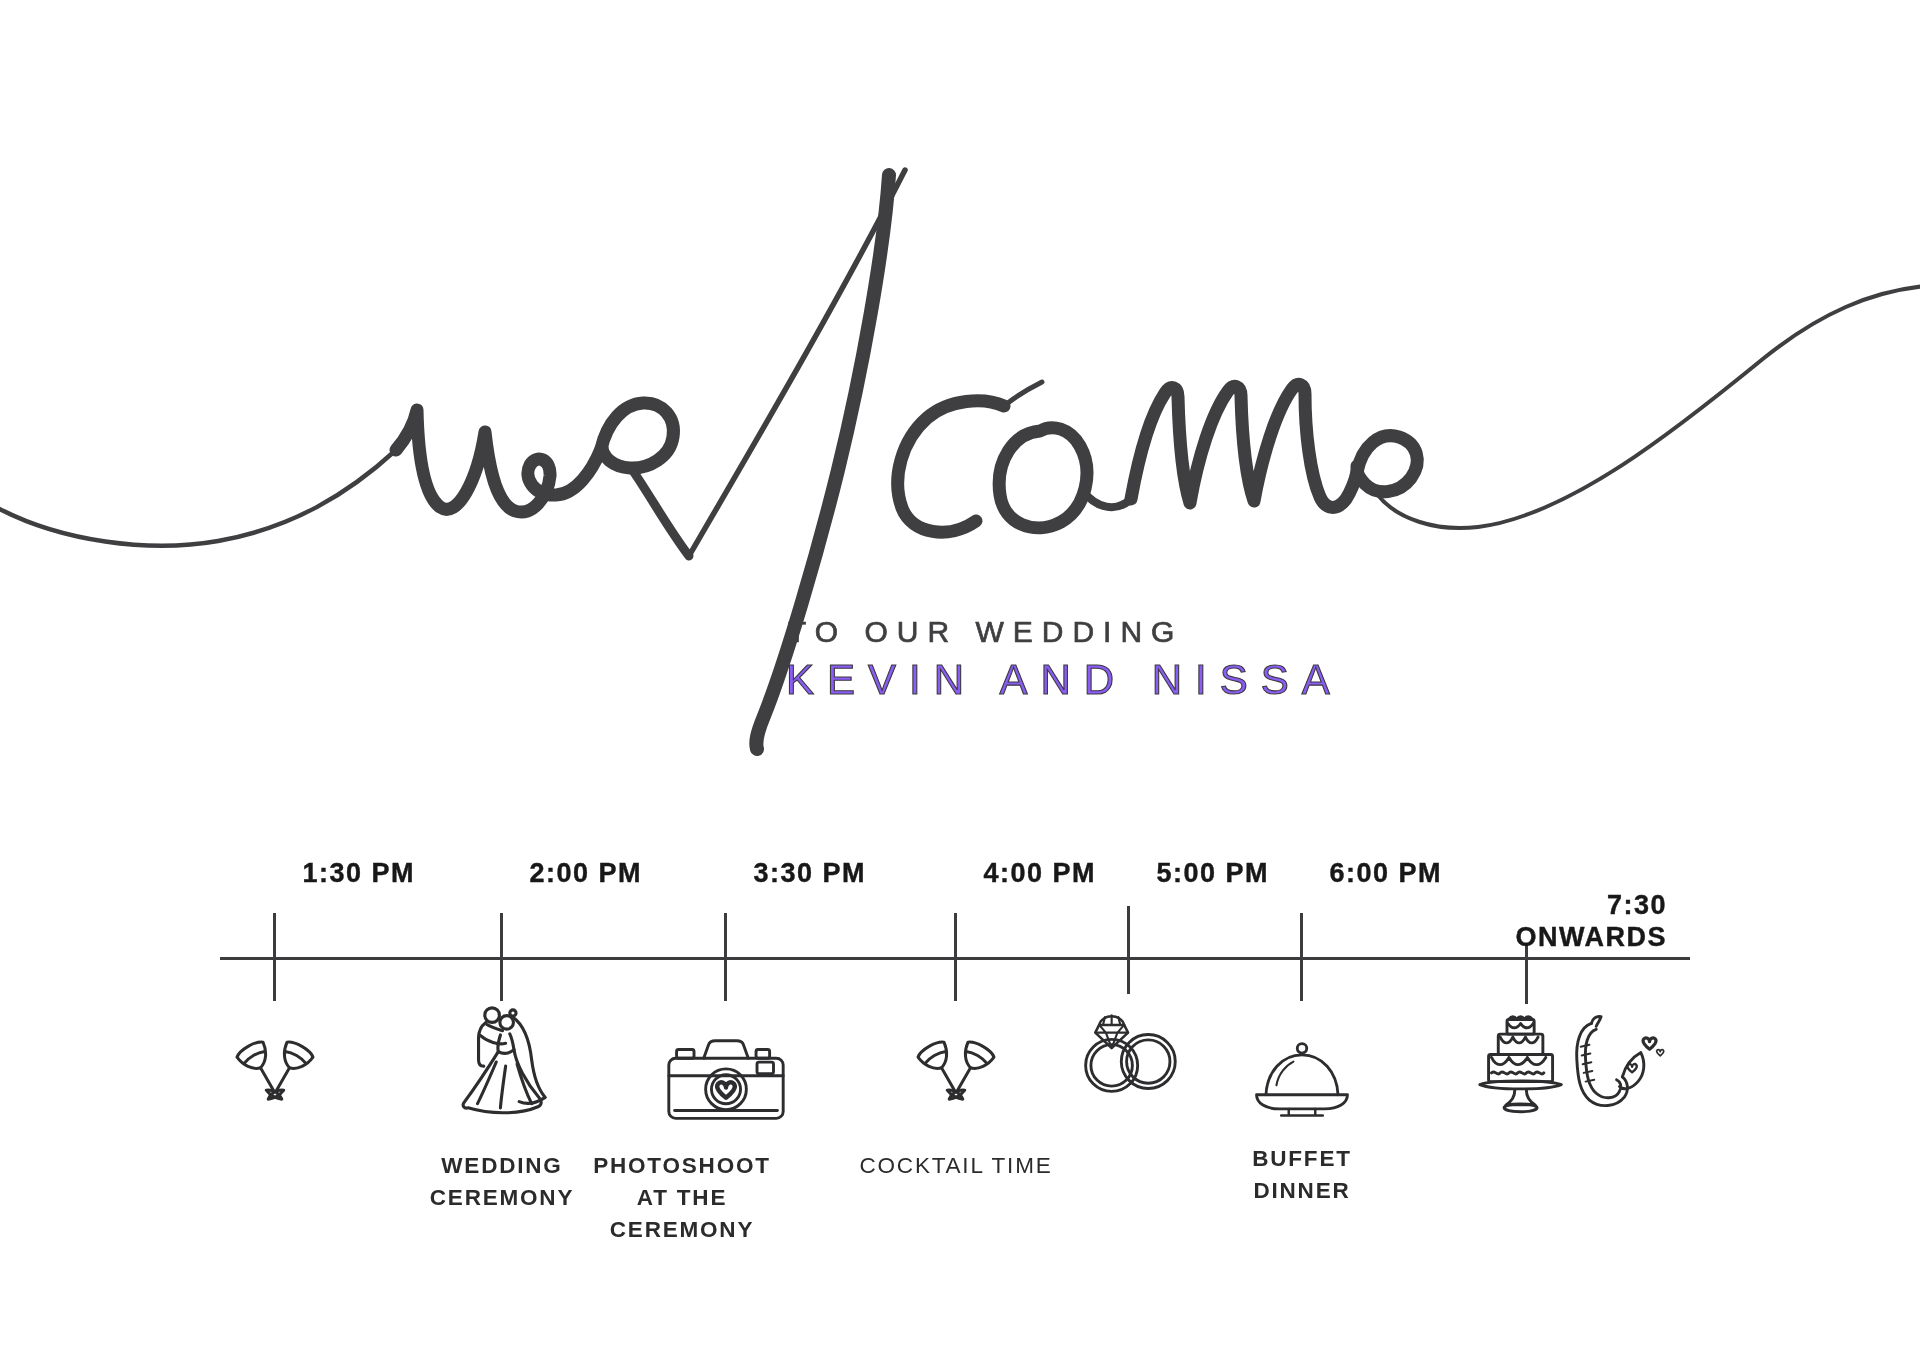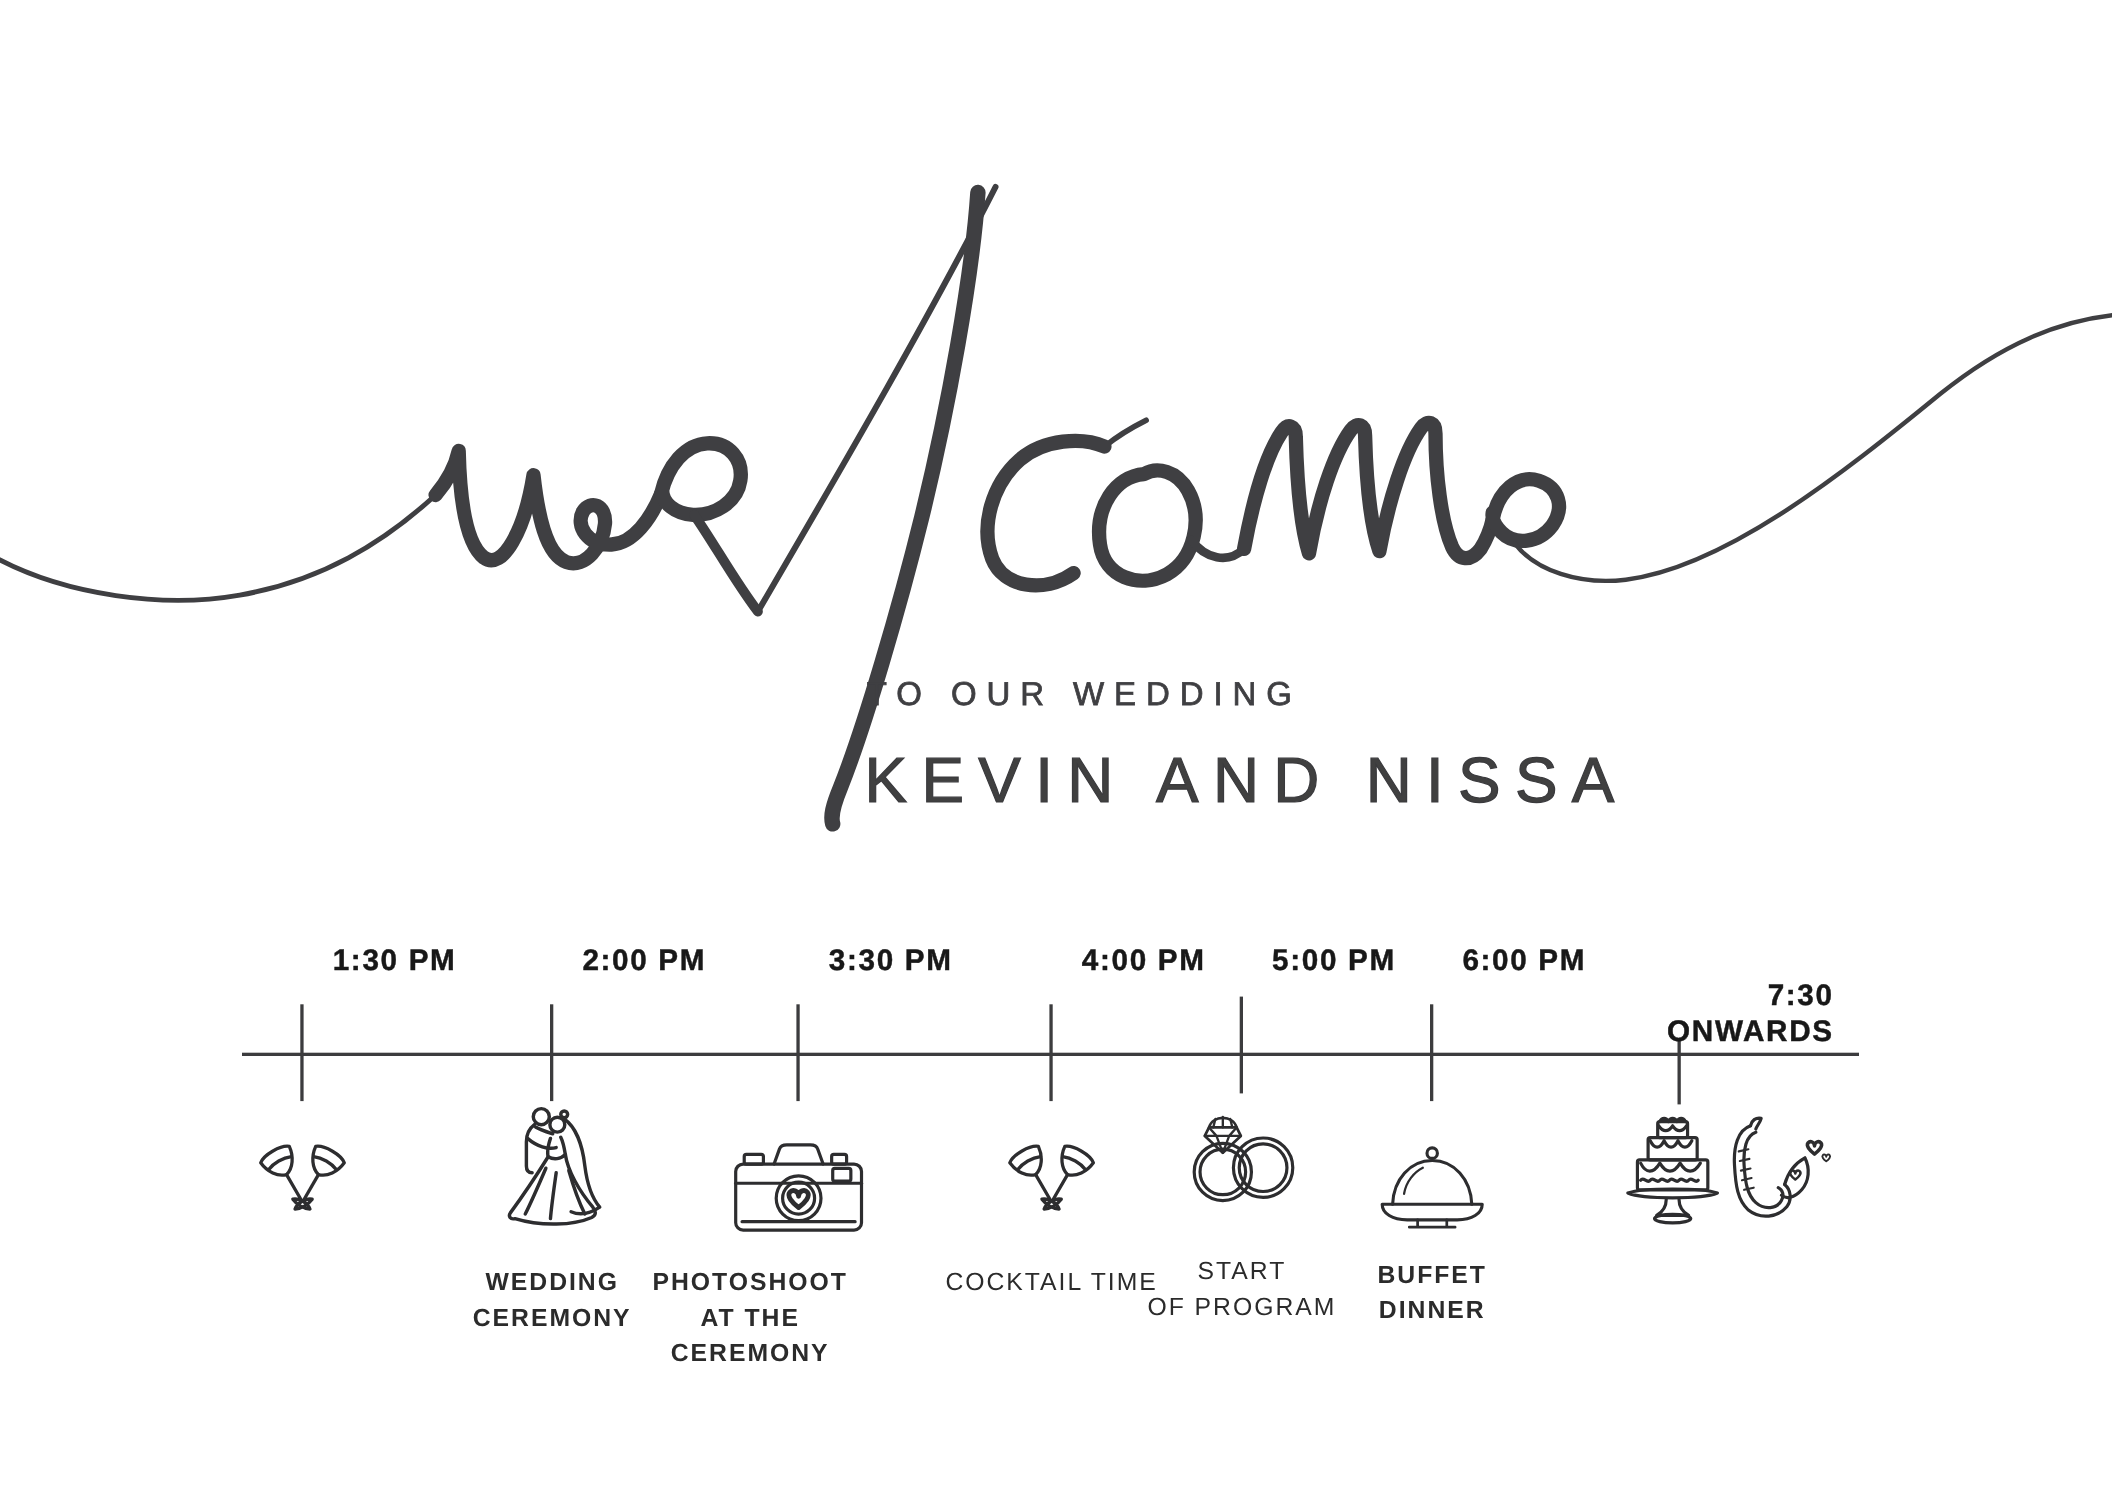--- a/index.html
+++ b/index.html
@@ -9,22 +9,22 @@
   }
   
   #hero-script{position:absolute;left:0;top:0;width:1920px;height:770px;}
   .script-stroke{fill:none;stroke:#3f3f42;stroke-linecap:round;stroke-linejoin:round;}
   .subtitle{
     position:absolute;left:788px;top:598px;
     font-size:30px;letter-spacing:9px;color:#3f3f42;
     -webkit-text-stroke:0.7px #3f3f42;white-space:nowrap;margin-top:17px;
   }
   .names{
-    position:absolute;left:786px;top:676px;
-    font-size:58px;letter-spacing:13px;color:#404040;
+    position:absolute;left:786px;top:656px;
+    font-size:42px;letter-spacing:13px;color:#8b5cf6;
     -webkit-text-stroke:1.1px #3a3a3d;white-space:nowrap;
   }
   
   .tl-line{position:absolute;left:220px;top:957px;width:1470px;height:3px;background:#3c3c3e;}
   .tick{position:absolute;width:3px;background:#3c3c3e;}
   .time{
     position:absolute;width:280px;margin-left:-140px;text-align:right;
     font-weight:700;font-size:27px;letter-spacing:1.5px;color:#181818;line-height:1.18;
     -webkit-text-stroke:0.4px #181818;
   }
@@ -211,22 +211,18 @@
     <div>CEREMONY</div>
   </div>
   <div class="evlabel semibold" style="left:682px;top:1150px">
     <div>PHOTOSHOOT</div>
     <div>AT THE</div>
     <div>CEREMONY</div>
   </div>
   <div class="evlabel" style="left:956px;top:1150px">
     <div>COCKTAIL TIME</div>
   </div>
-  <div class="evlabel" style="left:1129px;top:1140px">
-    <div>START</div>
-    <div>OF PROGRAM</div>
-  </div>
   <div class="evlabel semibold" style="left:1302px;top:1143px">
     <div>BUFFET</div>
     <div>DINNER</div>
   </div>
 
 </div>
 
 </body></html>

